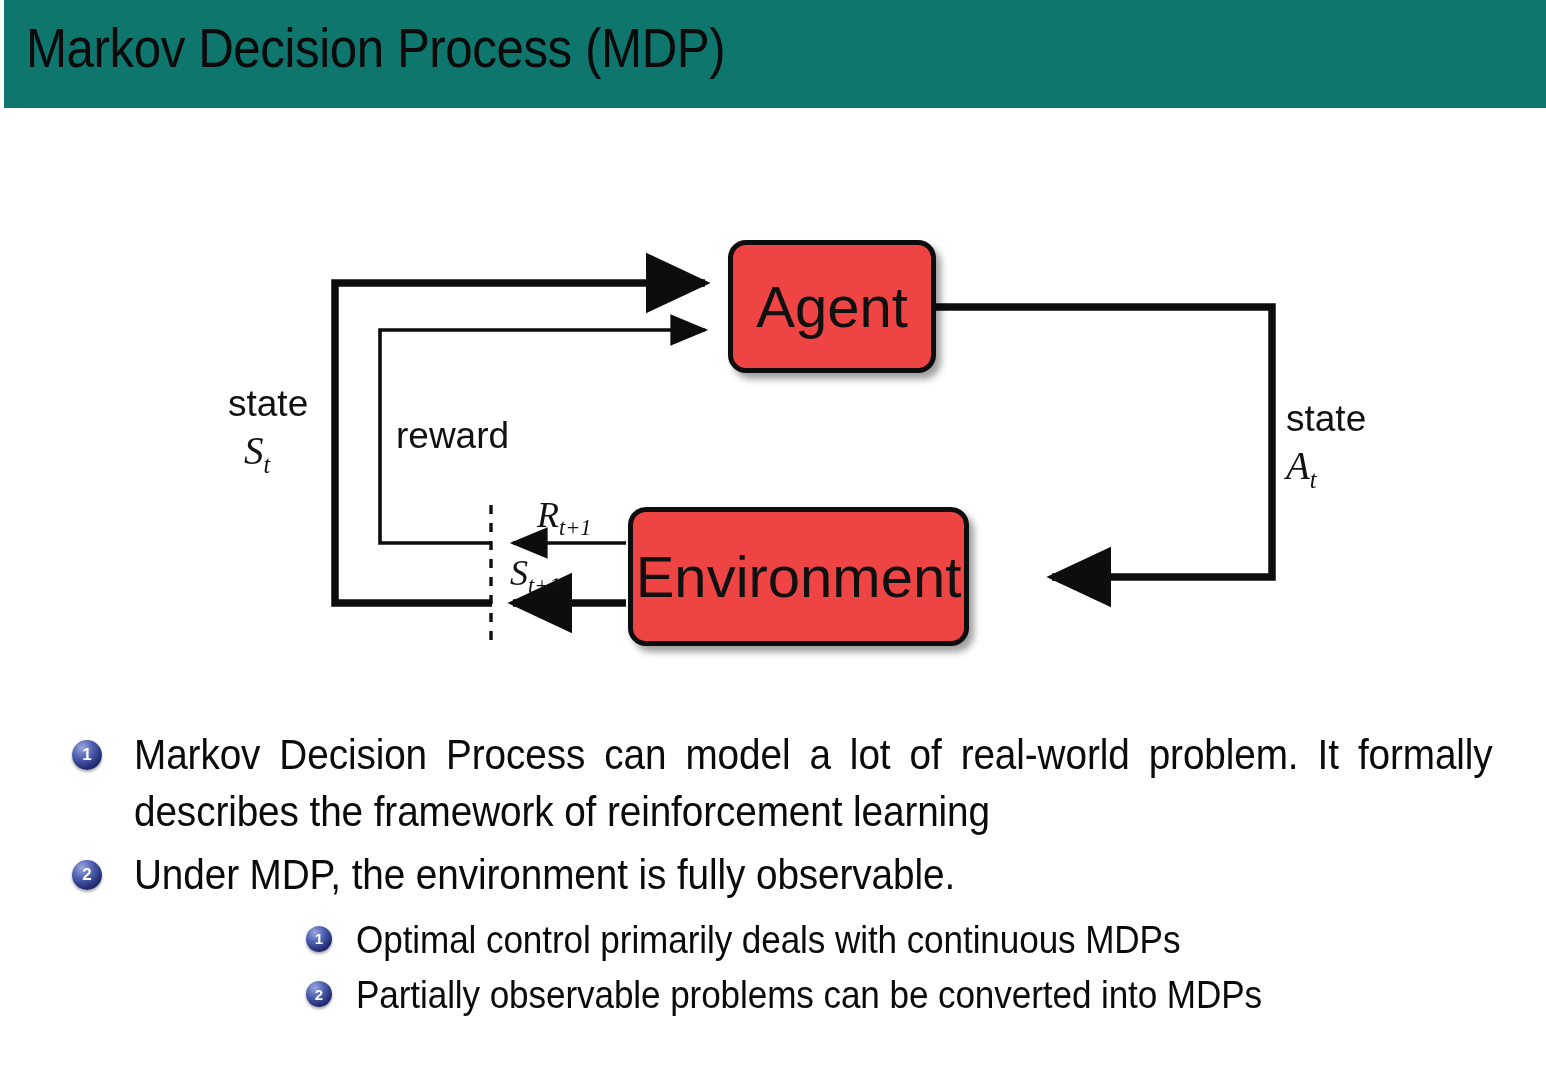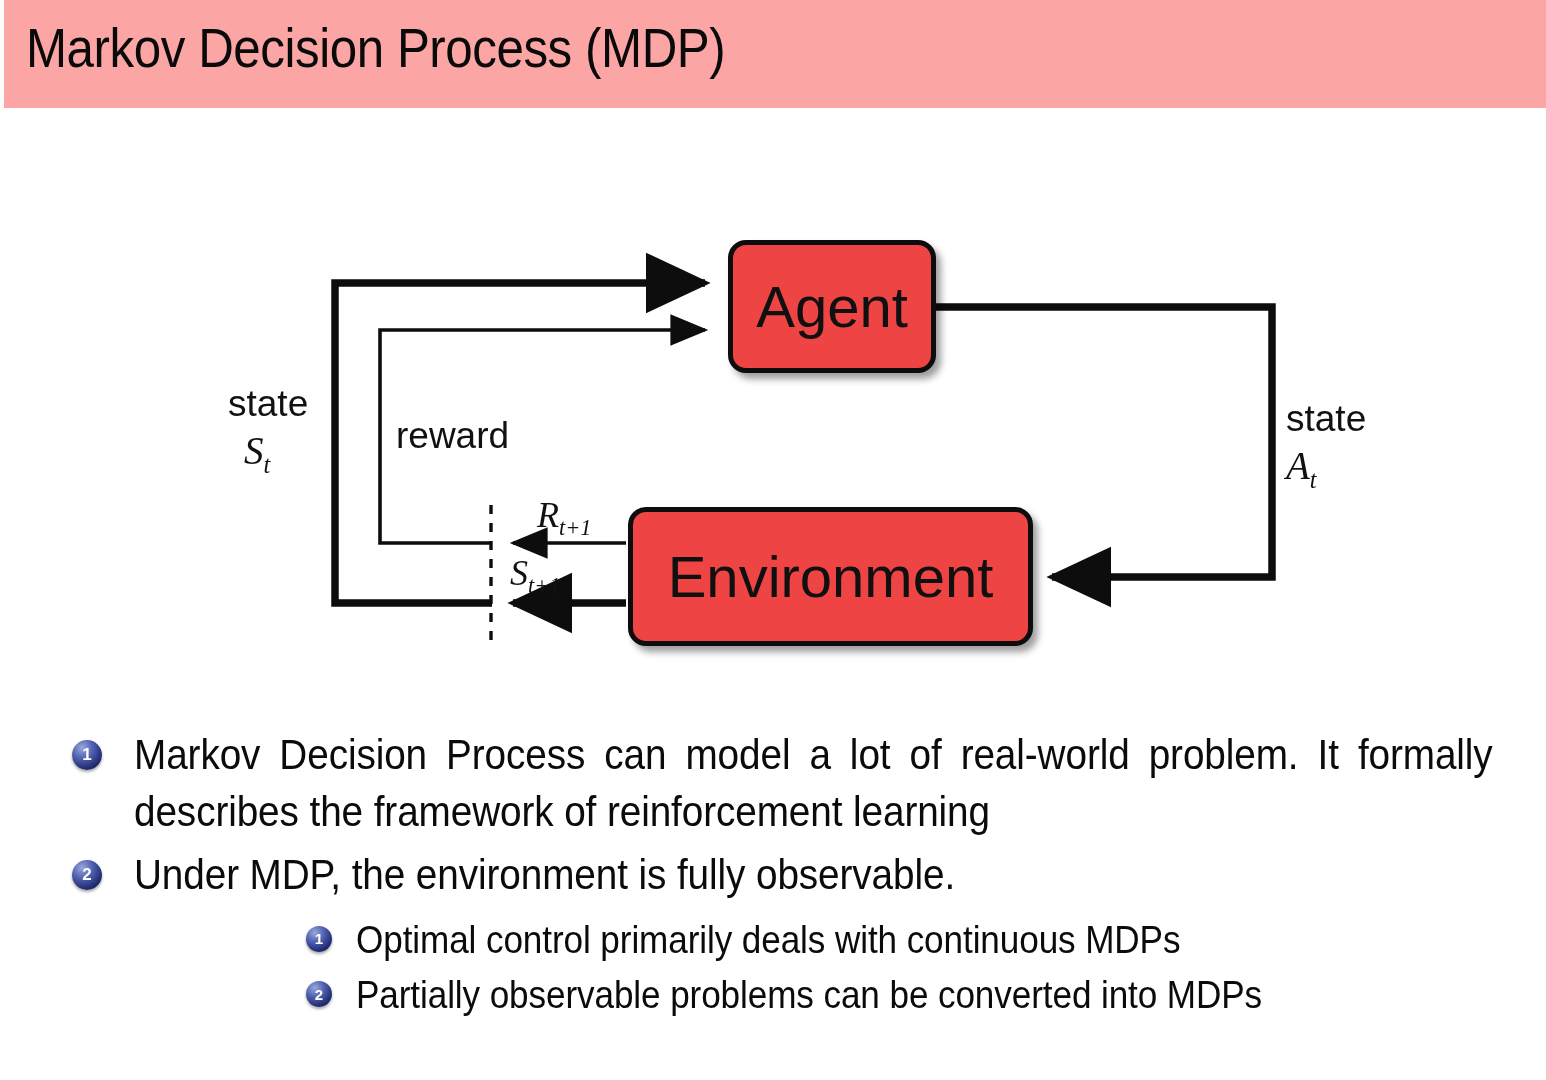--- a/index.html
+++ b/index.html
@@ -16,21 +16,21 @@
     position: relative;
   }
 
   
   #header-band {
     position: absolute;
     left: 0;
     top: 0;
     width: 1546px;
     height: 108px;
-    background: #fca5a5;
+    background: #0f766e;
   }
   #header-left-edge {
     position: absolute;
     left: 0;
     top: 0;
     width: 4px;
     height: 108px;
     background: #fbfbfb;
   }
   #page-title {
@@ -78,21 +78,21 @@
   #agent-box {
     left: 728px;
     top: 120px;
     width: 208px;
     height: 133px;
     font-size: 58px;
   }
   #environment-box {
     left: 628px;
     top: 387px;
-    width: 405px;
+    width: 341px;
     height: 139px;
     font-size: 58px;
   }
 
   .dgm-label {
     position: absolute;
     font-family: "Liberation Sans", sans-serif;
     color: #111111;
     white-space: nowrap;
   }

